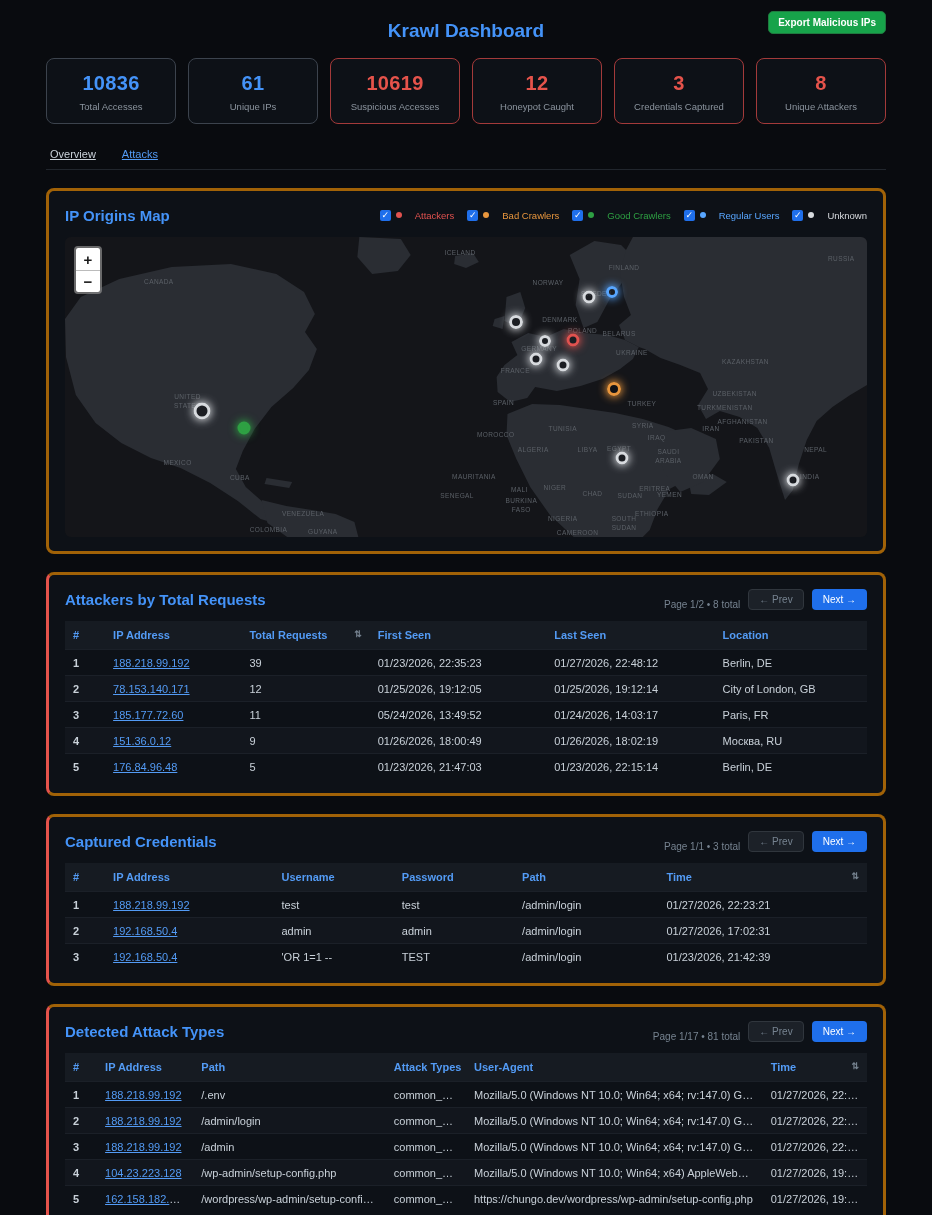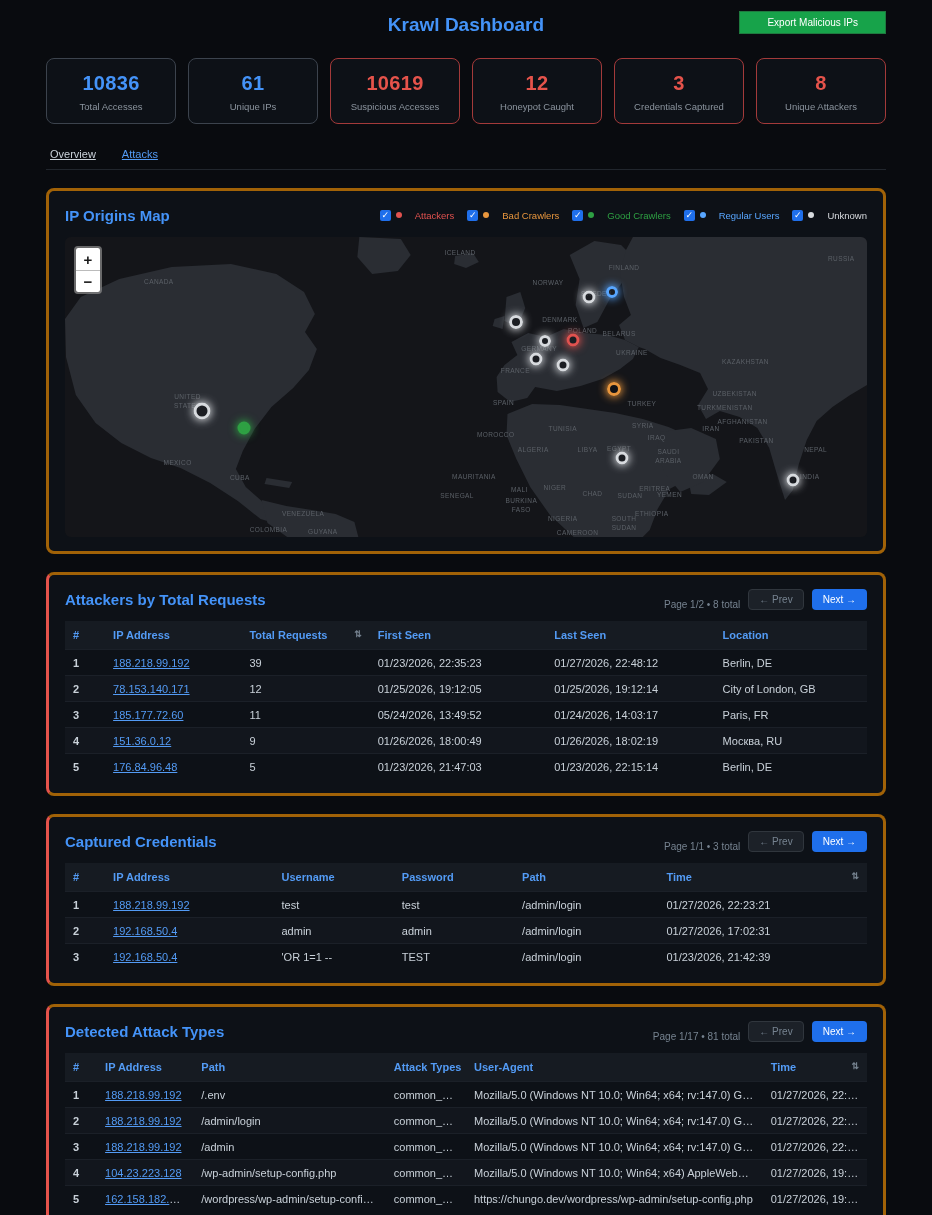--- a/index.html
+++ b/index.html
@@ -1,20 +1,20 @@
 <!DOCTYPE html>
 <html style="--accent: #4493f8; --danger: #e5534b; --link: #539bf5; --next: #1f6feb; --export: #17a34a;"><head>
 <meta charset="utf-8">
 <style>
   html,body{margin:0;padding:0;background:#090b0f;font-family:"Liberation Sans",sans-serif;color:#c9d1d9;}
   .page{width:932px;min-height:1215px;box-sizing:border-box;padding:8px 46px 22px;position:relative;}
   
-  .topbar{position:relative;height:34px;display:flex;align-items:center;justify-content:center;}
+  .topbar{position:relative;height:34px;display:flex;align-items:flex-end;justify-content:center;}
   .title{margin:0;font-size:19px;font-weight:700;color:var(--accent,#4493f8);}
-  .export-btn{position:absolute;right:0;top:3px;background:var(--export,#17a34a);color:#fff;border:1px solid #1f7a3f;border-radius:0;font-size:10px;font-weight:400;padding:5px 27px;cursor:pointer;font-family:inherit;}
+  .export-btn{position:absolute;right:0;top:3px;background:var(--export,#17a34a);color:#fff;border:1px solid #1f7a3f;border-radius:5px;font-size:10px;font-weight:700;padding:5px 9px;cursor:pointer;font-family:inherit;}
   
   .stats{display:flex;gap:12px;margin-top:16px;}
   .card{flex:1;background:#0d1117;border:1px solid #3c434d;border-radius:8px;text-align:center;padding:13px 4px 11px;}
   .card.danger{border-color:#a33a3a;}
   .card .value{font-size:20px;font-weight:700;letter-spacing:.3px;}
   .card.info .value{color:var(--accent,#4493f8);}
   .card.danger .value{color:var(--danger,#e5534b);}
   .card .label{font-size:9.5px;color:#8b949e;margin-top:6px;}
   
   .tabs{margin-top:24px;display:flex;gap:26px;padding:0 4px 9px;border-bottom:1px solid #21262d;}

